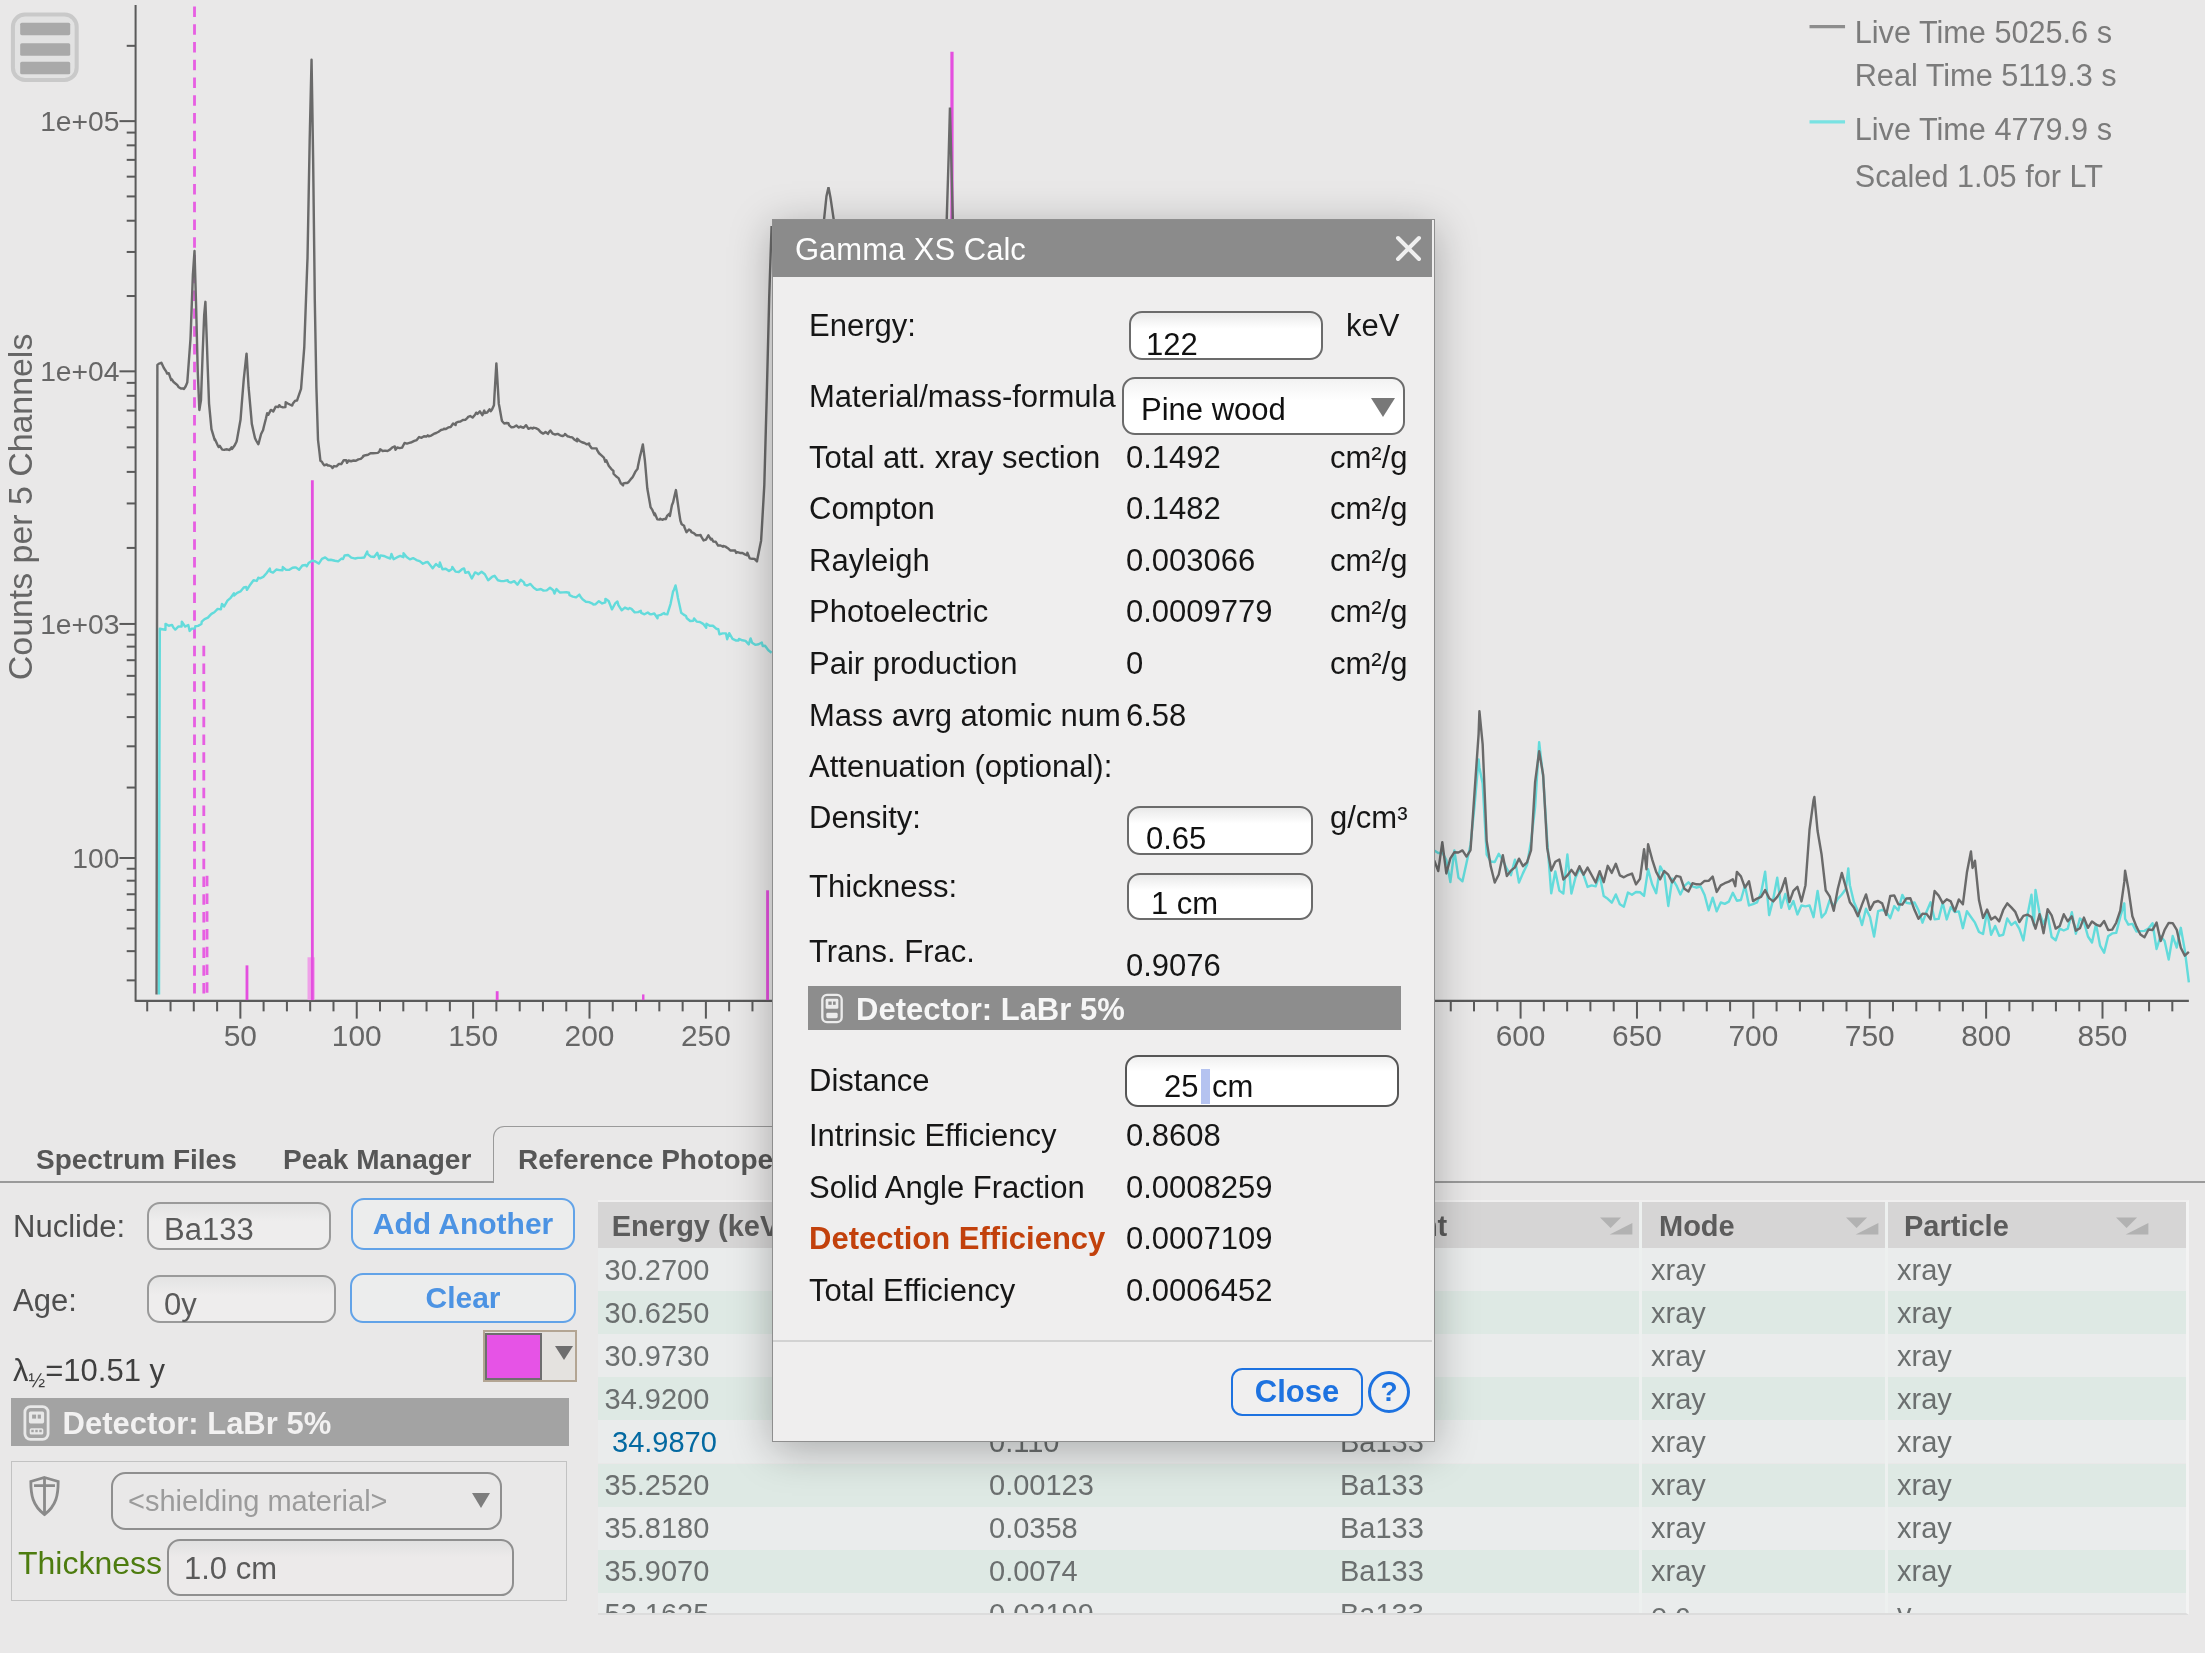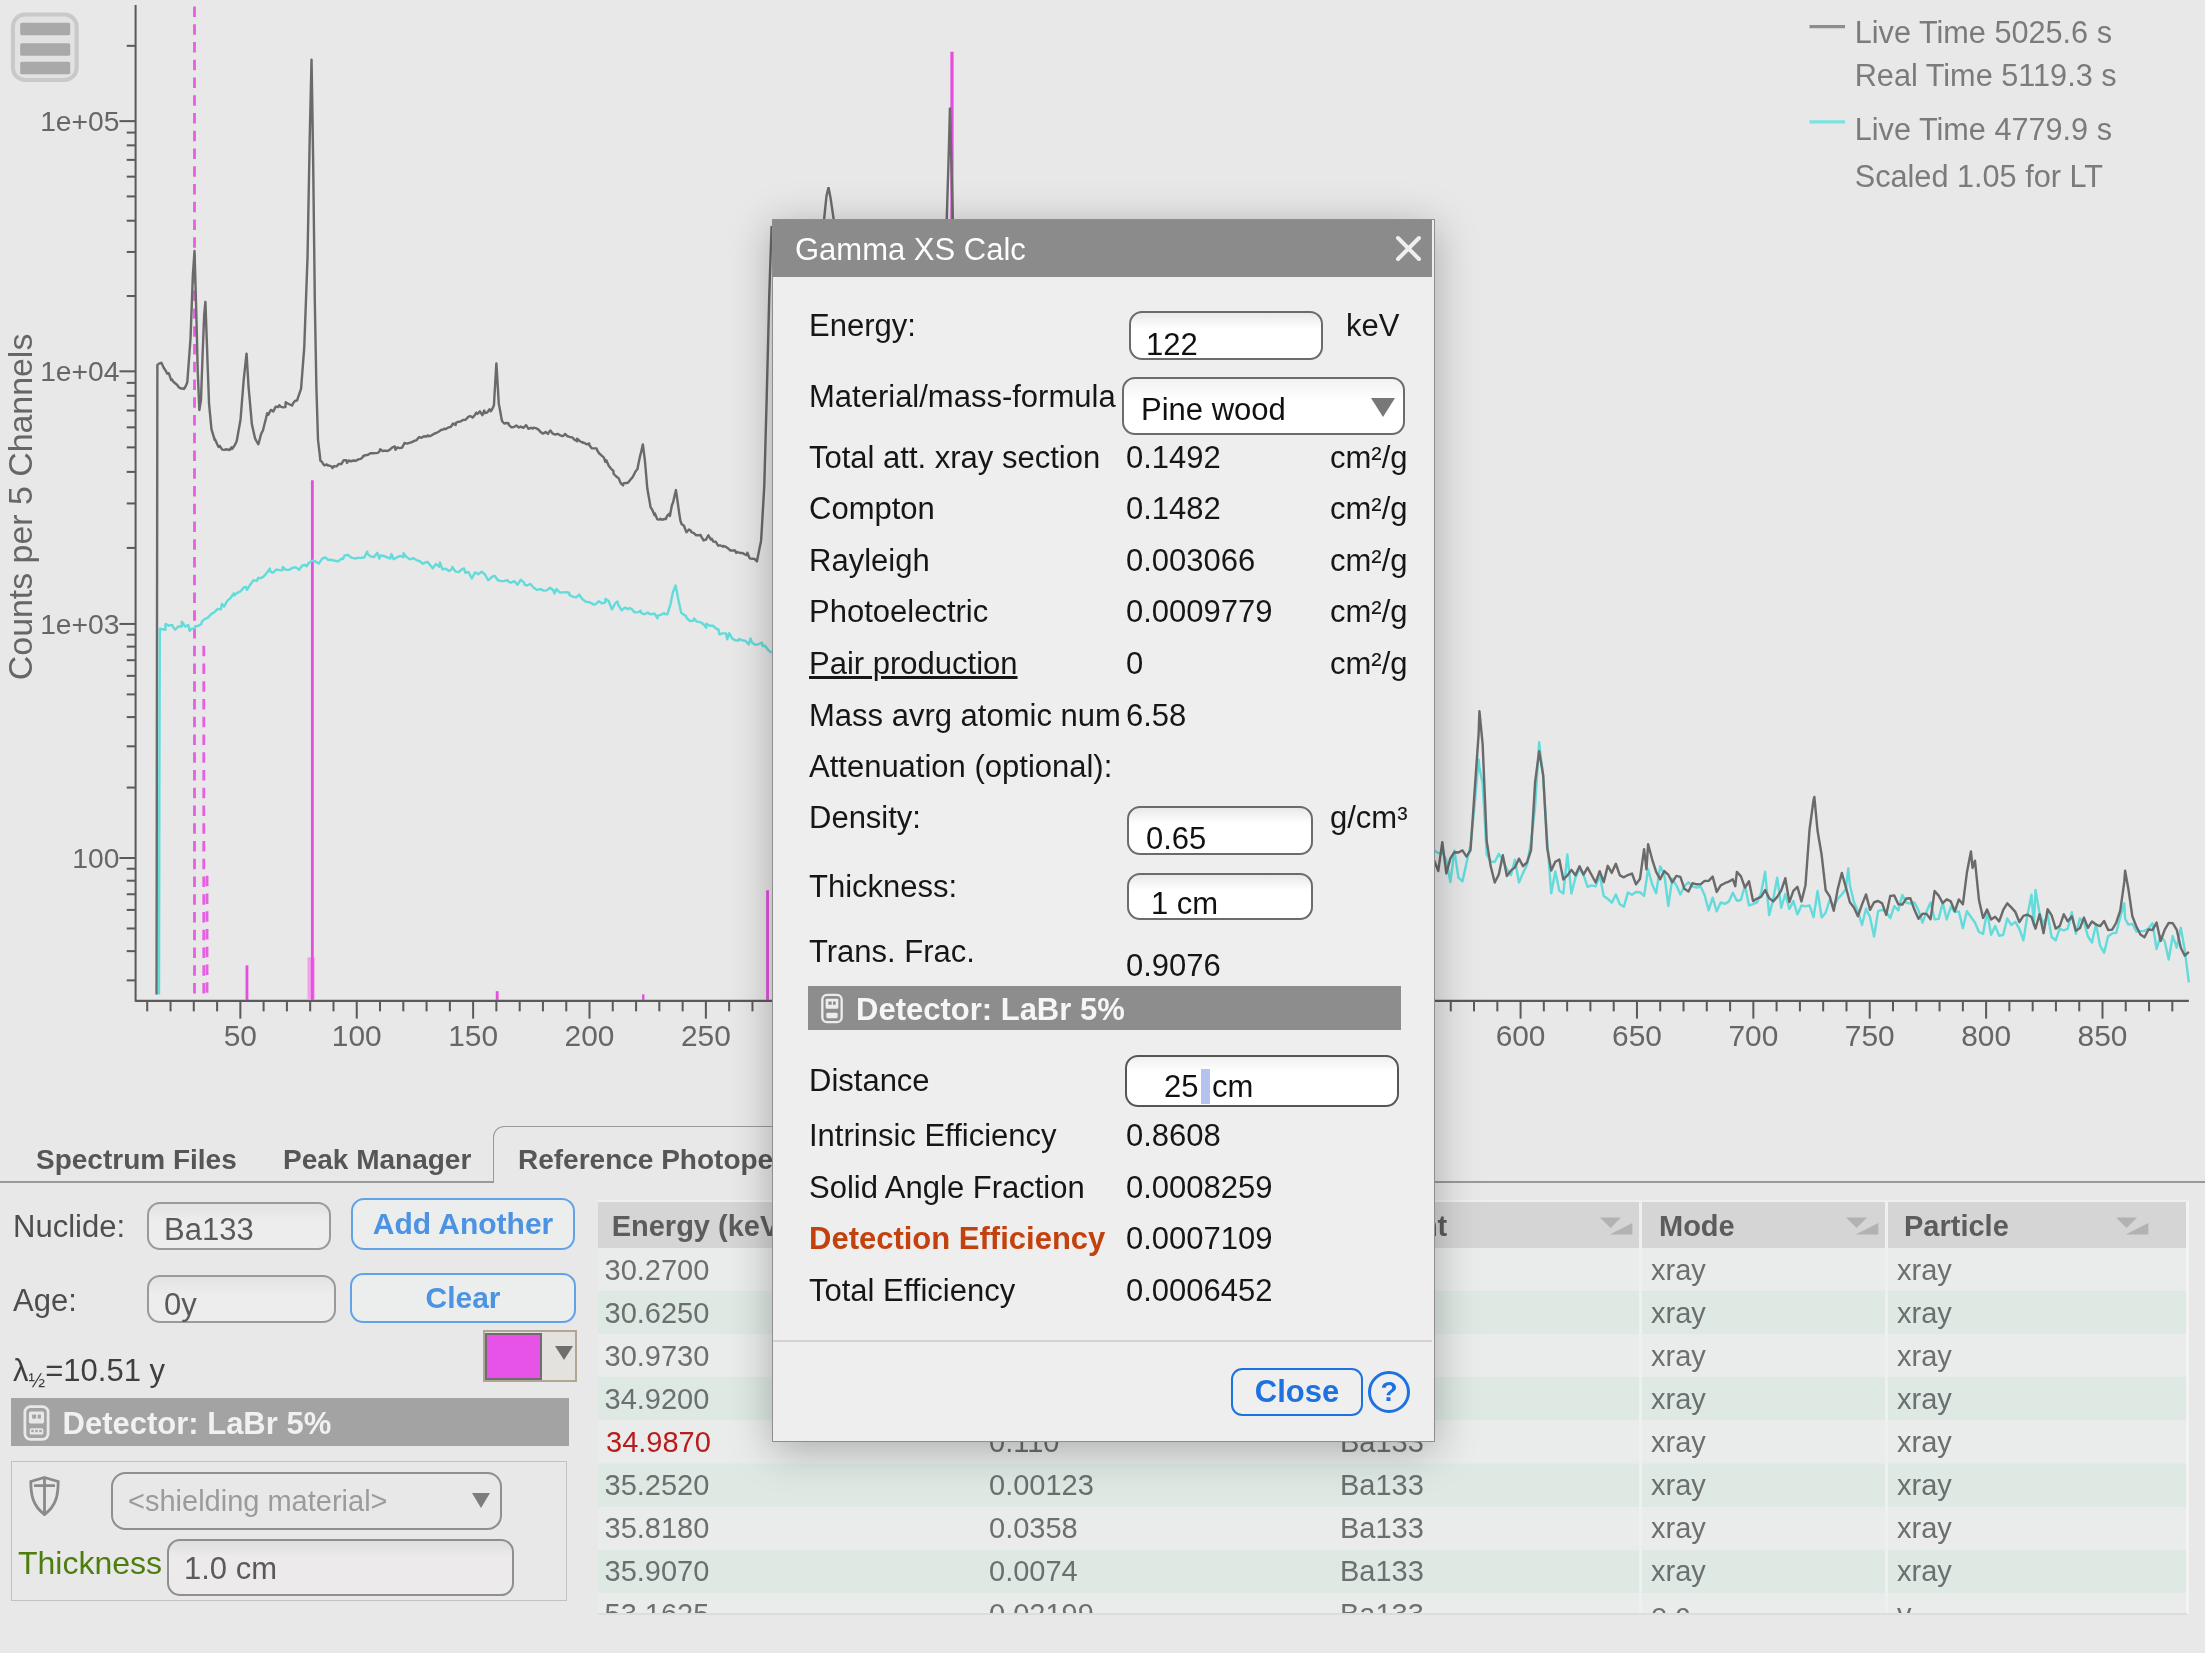--- a/index.html
+++ b/index.html
@@ -253,21 +253,21 @@
     <div style="font-size:29px;color:#6b6f6f;position:absolute;left:742px;top:138px;">Ba133</div>
     <div style="font-size:29px;color:#6b6f6f;position:absolute;left:1053px;top:138px;">xray</div>
     <div style="font-size:29px;color:#6b6f6f;position:absolute;left:1299px;top:138px;">xray</div>
     <div style="position:absolute;left:0;top:175px;width:1588px;height:43px;background:#dee9e4;"></div>
     <div style="font-size:29px;color:#6b6f6f;position:absolute;left:6.5px;top:181px;">34.9200</div>
     <div style="font-size:29px;color:#6b6f6f;position:absolute;left:391px;top:181px;">0.0608</div>
     <div style="font-size:29px;color:#6b6f6f;position:absolute;left:742px;top:181px;">Ba133</div>
     <div style="font-size:29px;color:#6b6f6f;position:absolute;left:1053px;top:181px;">xray</div>
     <div style="font-size:29px;color:#6b6f6f;position:absolute;left:1299px;top:181px;">xray</div>
     <div style="position:absolute;left:0;top:218px;width:1588px;height:43px;background:#eaecec;"></div>
-    <div style="font-size:29px;color:#b91c1c;position:absolute;left:8px;top:224px;">34.9870</div>
+    <div style="font-size:29px;color:#0369a1;position:absolute;left:14px;top:224px;">34.9870</div>
     <div style="font-size:29px;color:#6b6f6f;position:absolute;left:391px;top:224px;">0.110</div>
     <div style="font-size:29px;color:#6b6f6f;position:absolute;left:742px;top:224px;">Ba133</div>
     <div style="font-size:29px;color:#6b6f6f;position:absolute;left:1053px;top:224px;">xray</div>
     <div style="font-size:29px;color:#6b6f6f;position:absolute;left:1299px;top:224px;">xray</div>
     <div style="position:absolute;left:0;top:262px;width:1588px;height:43px;background:#dee9e4;"></div>
     <div style="font-size:29px;color:#6b6f6f;position:absolute;left:6.5px;top:267px;">35.2520</div>
     <div style="font-size:29px;color:#6b6f6f;position:absolute;left:391px;top:267px;">0.00123</div>
     <div style="font-size:29px;color:#6b6f6f;position:absolute;left:742px;top:267px;">Ba133</div>
     <div style="font-size:29px;color:#6b6f6f;position:absolute;left:1053px;top:267px;">xray</div>
     <div style="font-size:29px;color:#6b6f6f;position:absolute;left:1299px;top:267px;">xray</div>
@@ -311,21 +311,21 @@
     <div style="font-size:31px;color:#161616;position:absolute;left:557px;top:220px;">cm²/g</div>
     <div style="font-size:31px;color:#161616;position:absolute;left:36px;top:271px;">Compton</div>
     <div style="font-size:31px;color:#161616;position:absolute;left:353px;top:271px;">0.1482</div>
     <div style="font-size:31px;color:#161616;position:absolute;left:557px;top:271px;">cm²/g</div>
     <div style="font-size:31px;color:#161616;position:absolute;left:36px;top:323px;">Rayleigh</div>
     <div style="font-size:31px;color:#161616;position:absolute;left:353px;top:323px;">0.003066</div>
     <div style="font-size:31px;color:#161616;position:absolute;left:557px;top:323px;">cm²/g</div>
     <div style="font-size:31px;color:#161616;position:absolute;left:36px;top:374px;">Photoelectric</div>
     <div style="font-size:31px;color:#161616;position:absolute;left:353px;top:374px;">0.0009779</div>
     <div style="font-size:31px;color:#161616;position:absolute;left:557px;top:374px;">cm²/g</div>
-    <div style="font-size:31px;color:#161616;position:absolute;left:36px;top:426px;text-decoration:underline;">Pair production</div>
+    <div style="font-size:31px;color:#161616;position:absolute;left:36px;top:426px;">Pair production</div>
     <div style="font-size:31px;color:#161616;position:absolute;left:353px;top:426px;">0</div>
     <div style="font-size:31px;color:#161616;position:absolute;left:557px;top:426px;">cm²/g</div>
     <div style="font-size:31px;color:#161616;position:absolute;left:36px;top:478px;">Mass avrg atomic num</div>
     <div style="font-size:31px;color:#161616;position:absolute;left:353px;top:478px;">6.58</div>
     <div style="font-size:31px;color:#161616;position:absolute;left:36px;top:529px;">Attenuation (optional):</div>
     <div style="font-size:31px;color:#161616;position:absolute;left:36px;top:580px;">Density:</div>
     <div style="font-size:31px;color:#161616;position:absolute;left:557px;top:580px;">g/cm³</div>
     <div style="position:absolute;left:354px;top:586px;width:186px;height:49px;border:2.4px solid #6b6b6b;border-radius:13px;background:linear-gradient(180deg,#e9e9e9,#ffffff 35%);"></div>
     <div style="position:absolute;left:373px;top:601px;font-size:31px;color:#111;">0.65</div>
     <div style="font-size:31px;color:#161616;position:absolute;left:36px;top:649px;">Thickness:</div>

